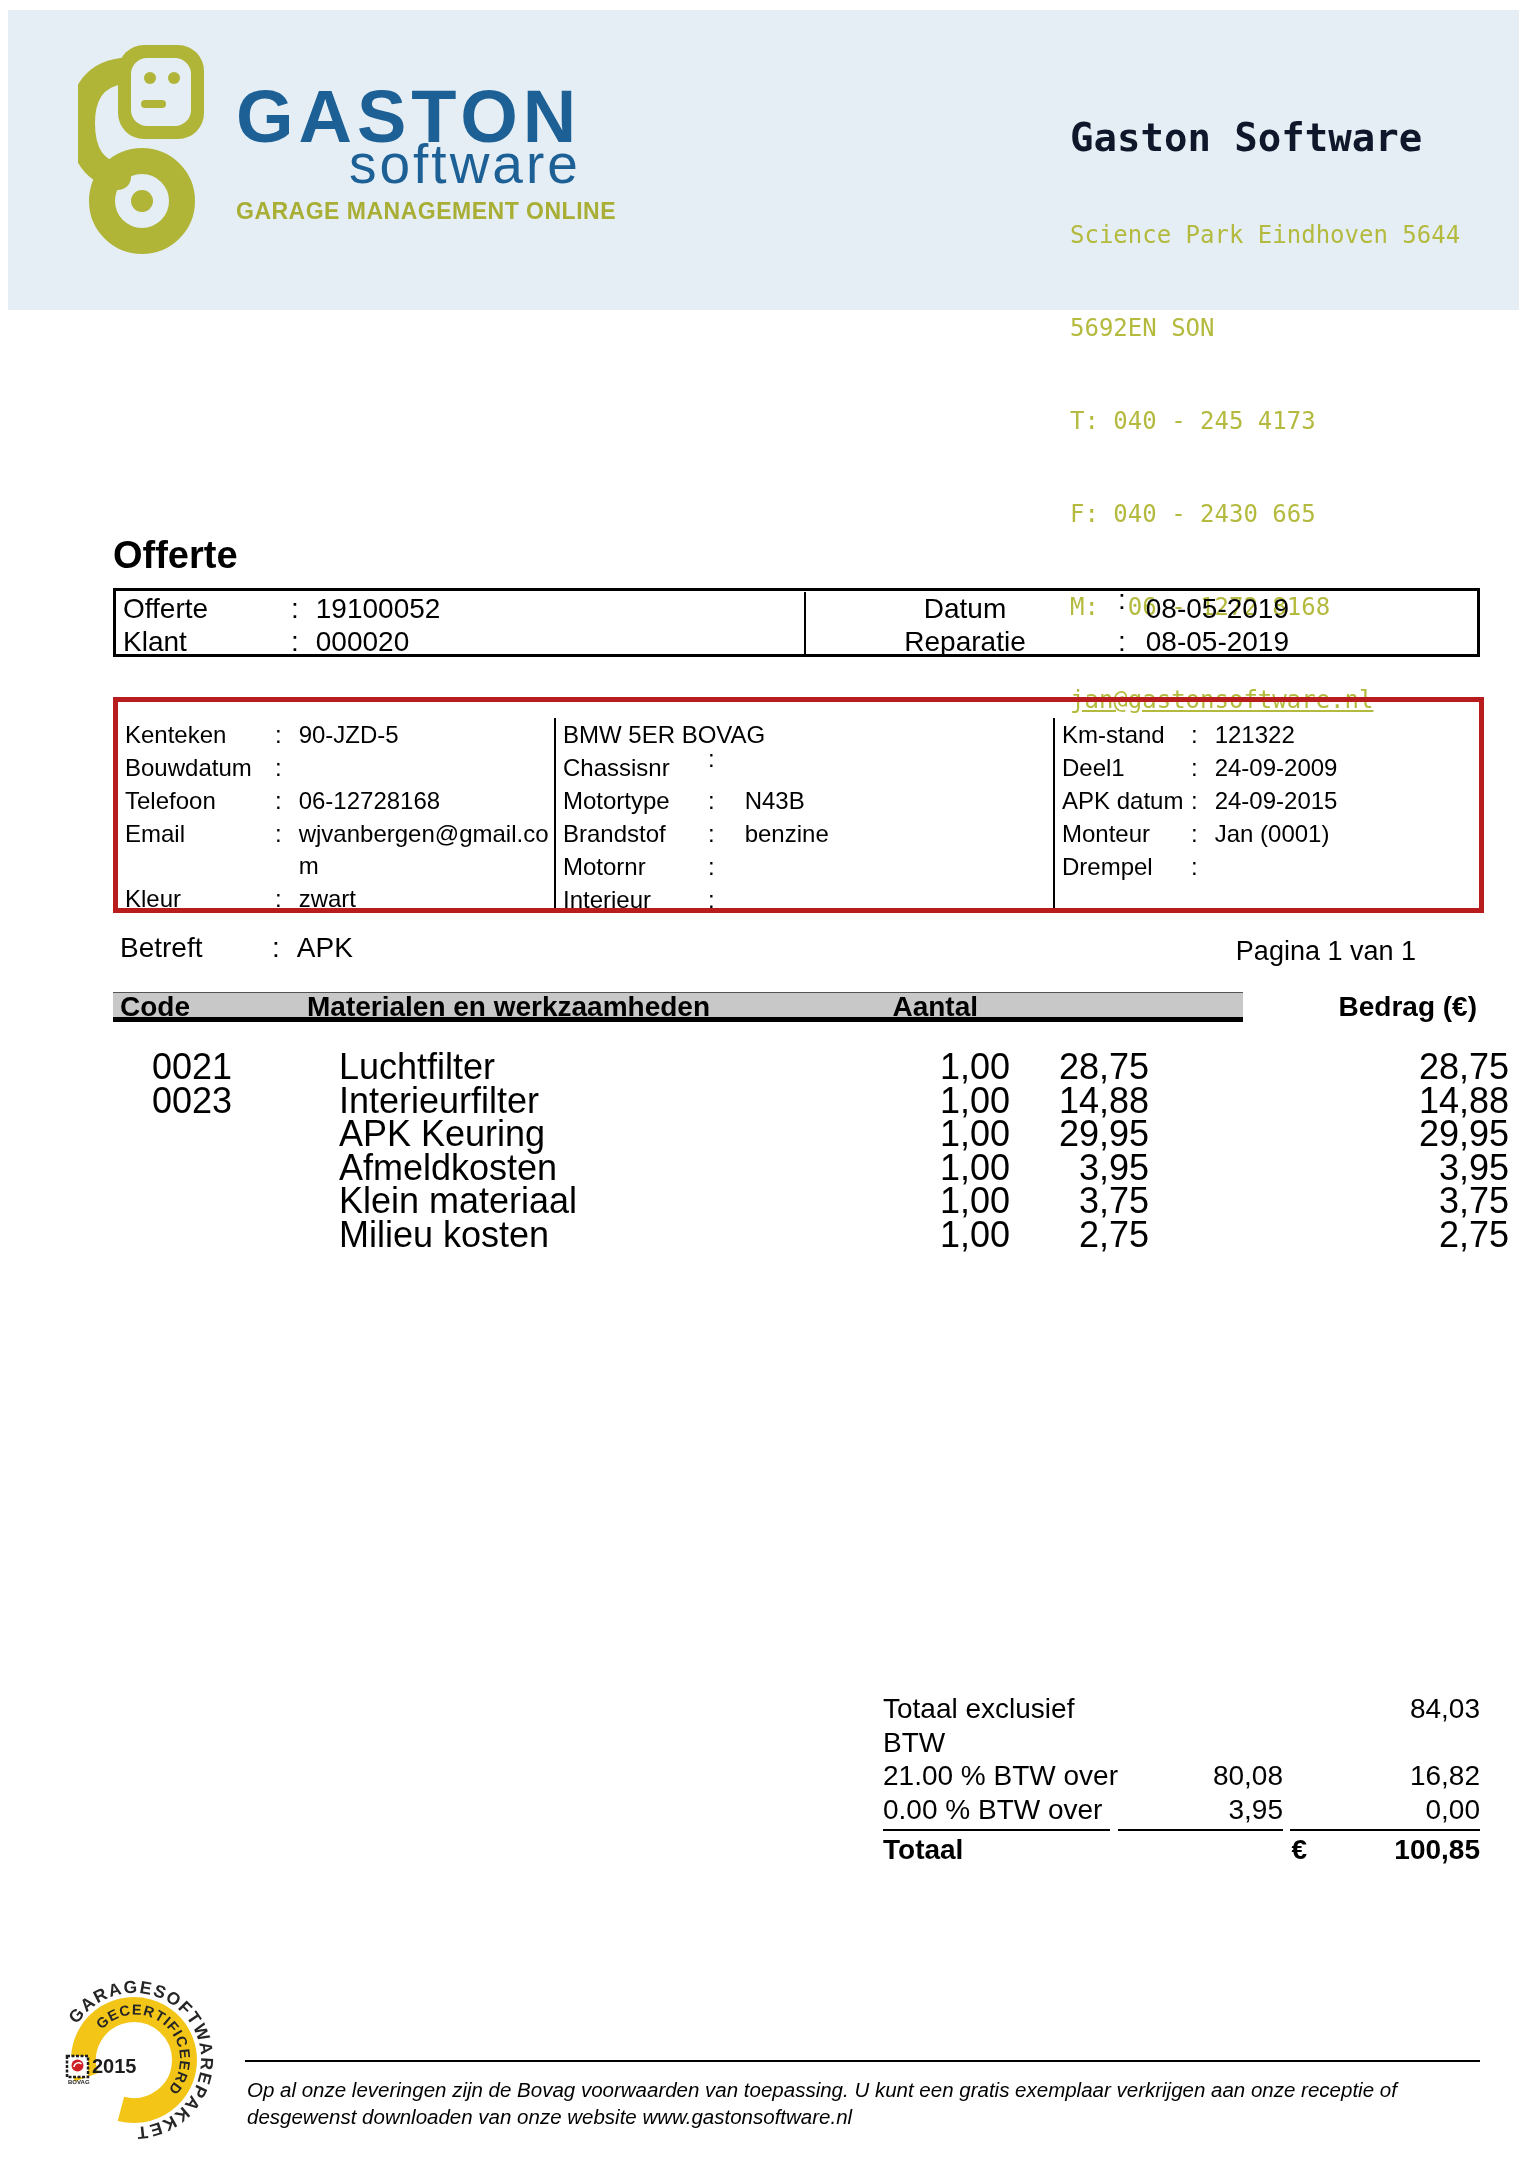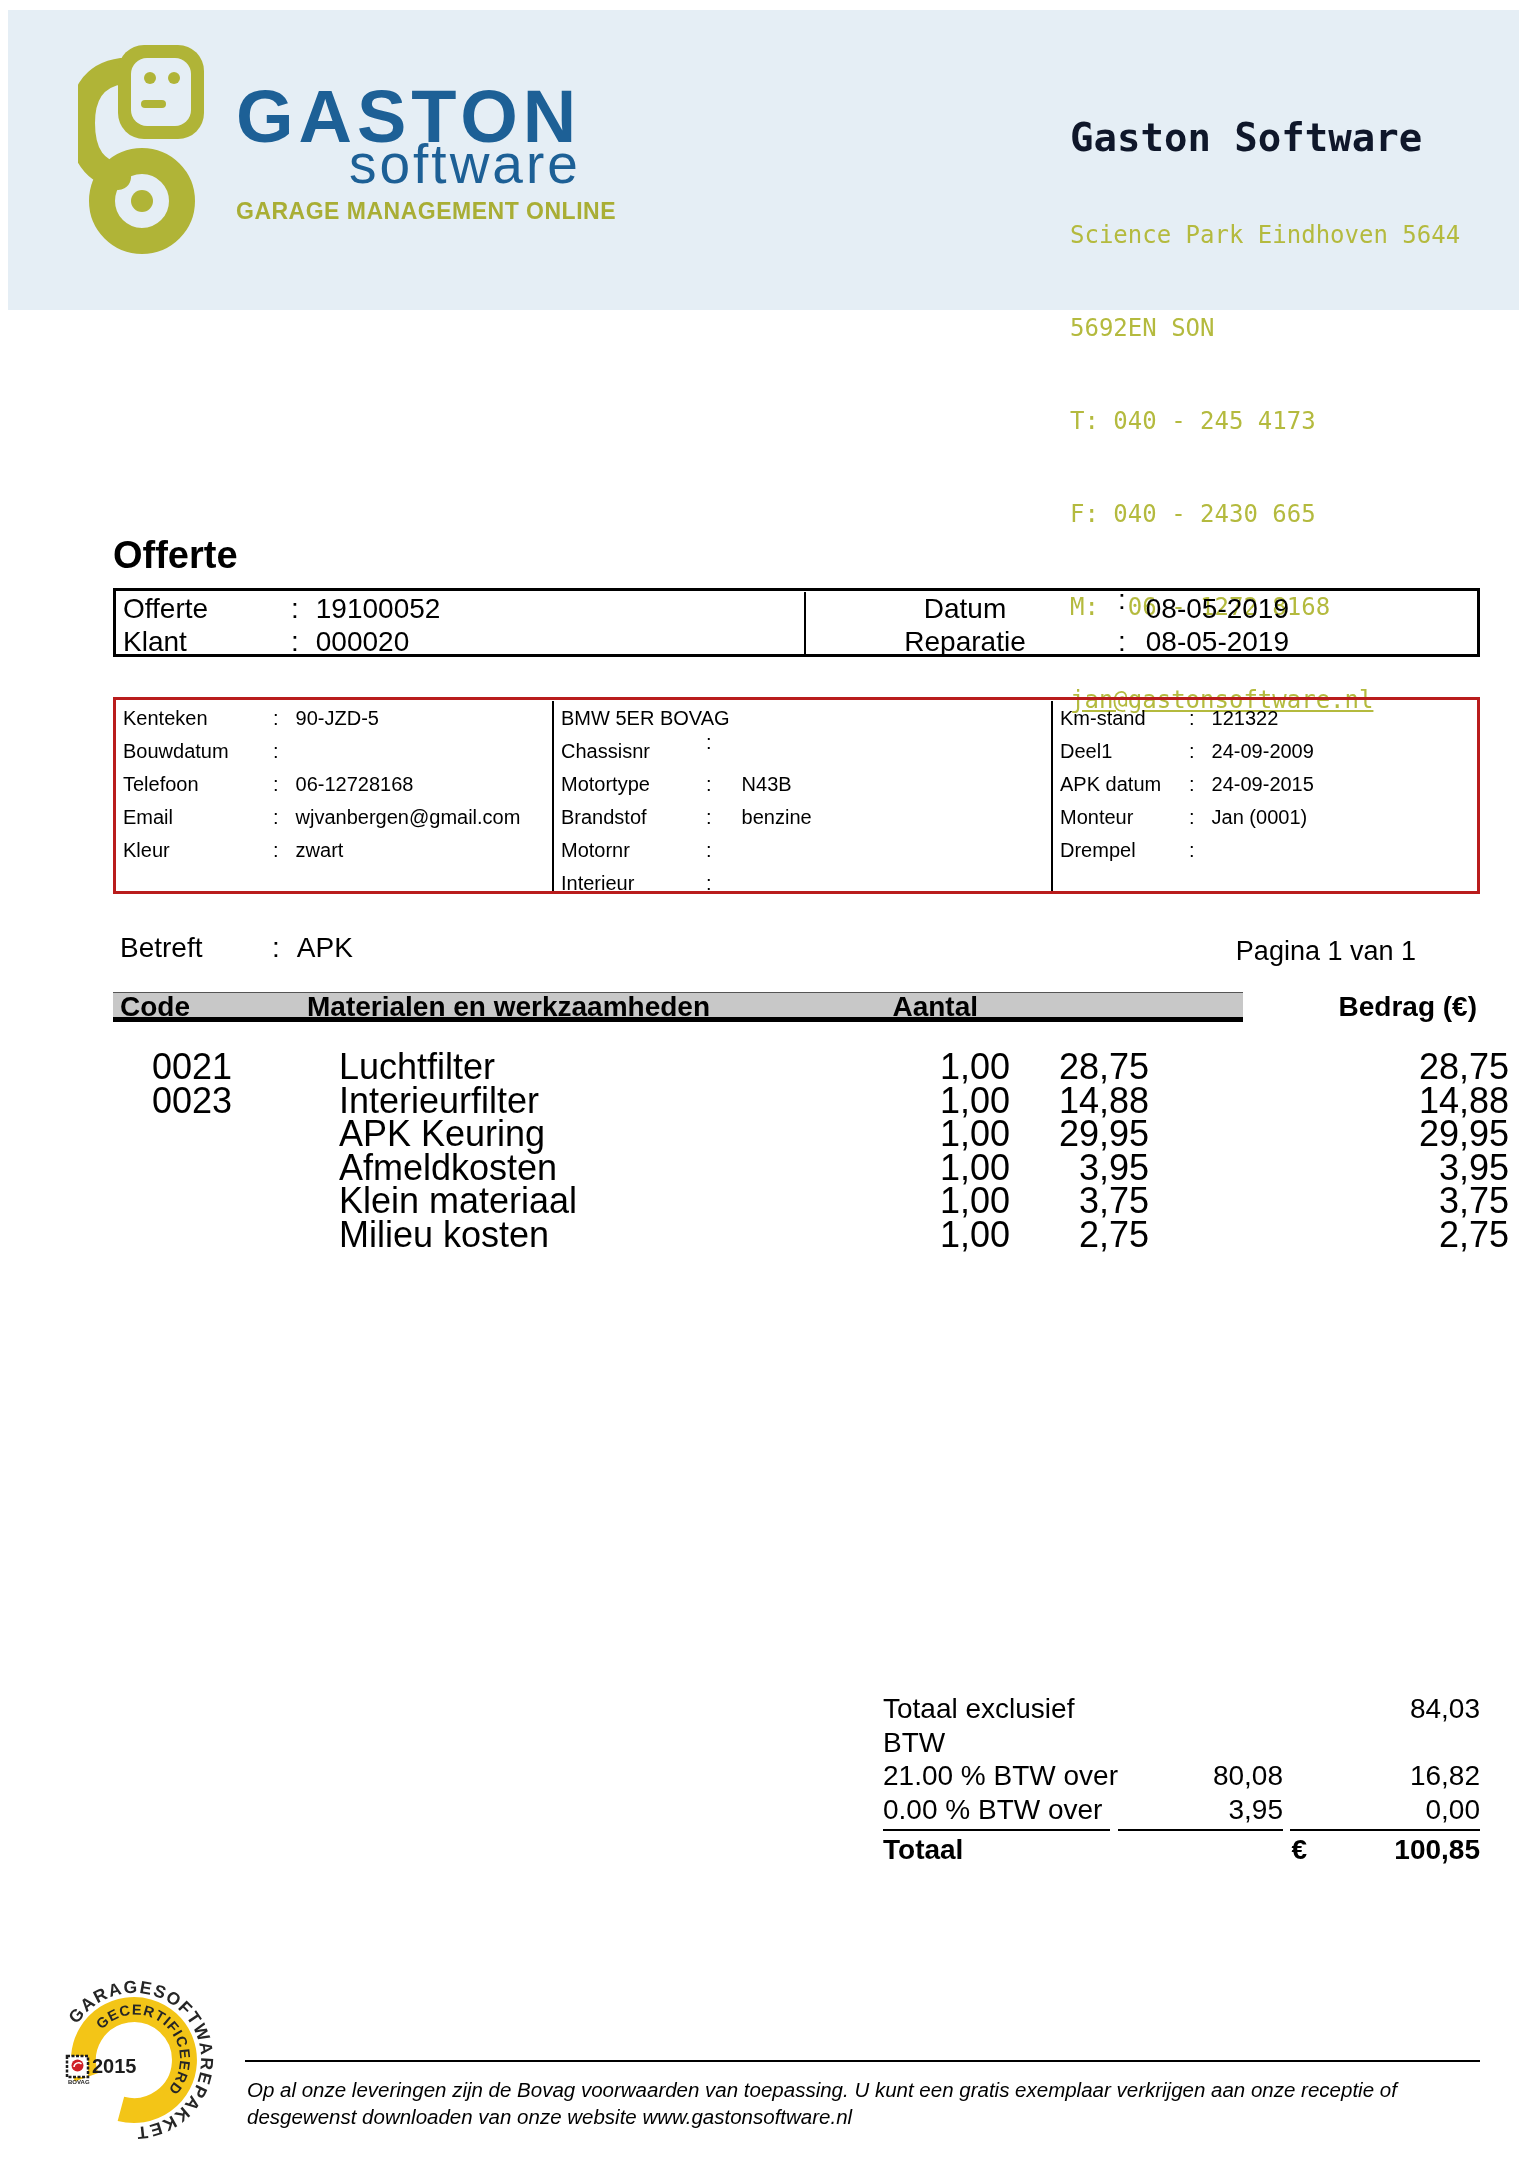--- a/index.html
+++ b/index.html
@@ -37,21 +37,21 @@
   .meta{position:absolute;left:113px;top:588px;width:1361px;height:62px;
         border:3px solid #000;display:flex;font-size:28px;padding-top:1px;}
   .meta .m-left{width:688px;}
   .meta .m-right{flex:1;border-left:2px solid #000;}
   .meta .m-left .lab{width:168px;padding-left:7px;}
   .meta .m-right .lab{width:306px;padding-left:6px;text-align:center;}
   .meta .m-right .val{margin-left:20px;}
 
   
   .veh{position:absolute;left:113px;top:697px;width:1361px;height:190px;
-       border:3px solid #b91c1c;display:flex;font-size:20px;padding-top:1px;}
+       border:5px solid #b91c1c;display:flex;font-size:24px;padding-top:16px;}
   .veh .v1{width:436px;}
   .veh .v2{width:497px;border-left:2px solid #000;}
   .veh .v3{flex:1;border-left:2px solid #000;}
   .veh .v1 .lab{width:150px;padding-left:7px;}
   .veh .v2 .lab{width:145px;padding-left:7px;}
   .veh .v2 .val{margin-left:30px;}
   .veh .v3 .lab{width:129px;padding-left:7px;}
   .veh .v2h{line-height:32px;padding:1px 0 0 7px;}
 
   

